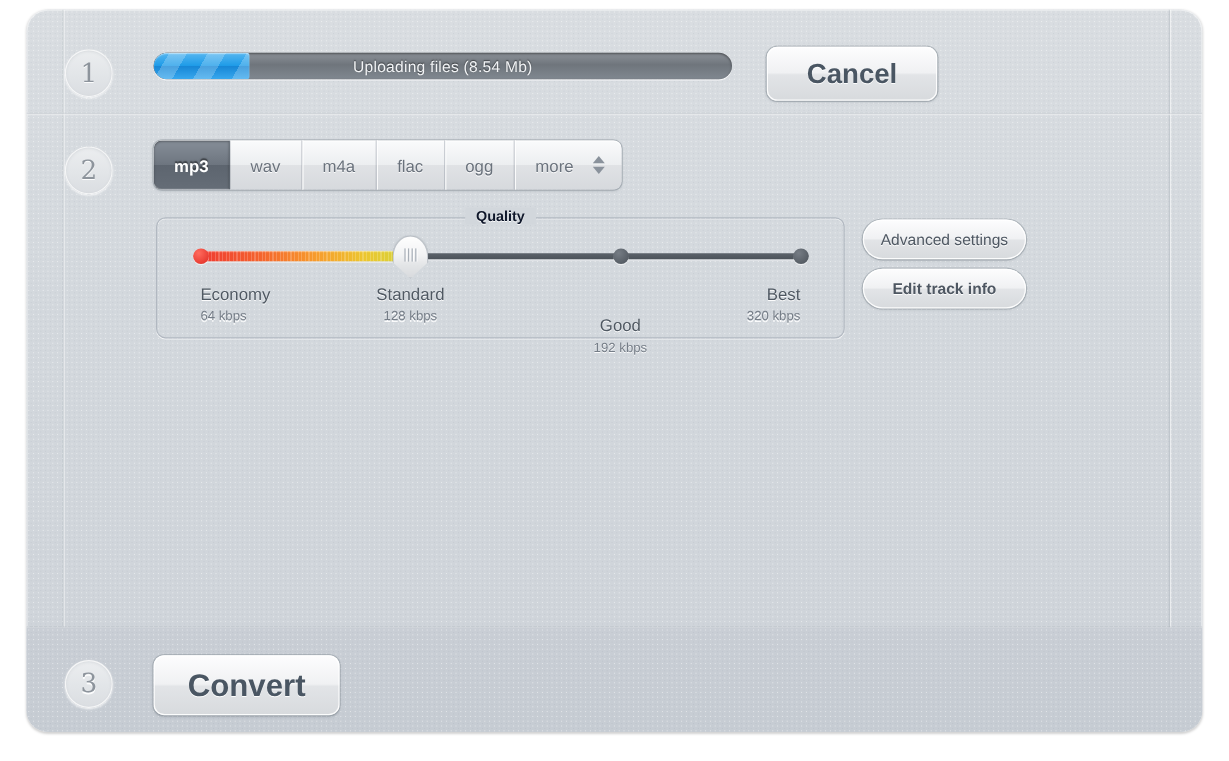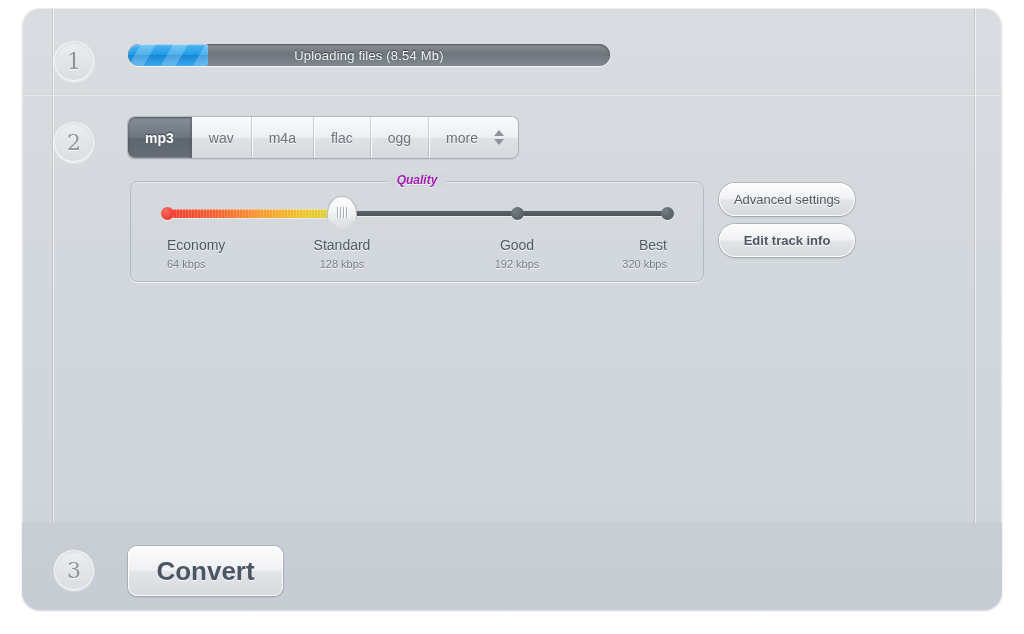--- a/index.html
+++ b/index.html
@@ -258,24 +258,23 @@
     box-shadow: 0 1px 0 rgba(255,255,255,0.7), inset 0 1px 0 rgba(255,255,255,0.5);
   }
   #quality-legend {
     position: absolute;
     left: 50%;
     top: -9px;
     transform: translateX(-50%);
     padding: 0 9px;
     font-size: 12px;
     font-weight: bold;
-    color: #a21caf;
+    color: #0f172a;
     text-shadow: 0 1px 0 rgba(255,255,255,0.9);
     background: #d2d7dc;
-    font-style: italic;
   }
 
   
   #slider {
     position: absolute;
     left: 36px;
     top: 27px;
     width: 500px;
     height: 8px;
   }
@@ -386,20 +385,23 @@
 
   <div class="step-num" id="num1">
     <span>1</span>
   </div>
 
   <div id="progress-wrap">
     <div id="progress-fill" style="width: 16.6%;"></div>
     <div id="progress-label">Uploading files (8.54 Mb)</div>
   </div>
 
+  <div class="btn" id="cancel-btn">
+    <span>Cancel</span>
+  </div>
 
   <div class="row-sep" id="sep1"></div>
 
   <div class="step-row" id="row2"></div>
 
   <div class="step-num" id="num2">
     <span>2</span>
   </div>
 
   <div id="tabs">
@@ -450,21 +452,21 @@
     </div>
 
     <div class="q-label" id="lbl0">
       <div class="q-name">Economy</div>
       <div class="q-rate">64 kbps</div>
     </div>
     <div class="q-label" id="lbl1" style="left: calc(211px);">
       <div class="q-name">Standard</div>
       <div class="q-rate">128 kbps</div>
     </div>
-    <div class="q-label" id="lbl2" style="left: calc(386px);">
+    <div class="q-label" id="lbl2" style="left: calc(386px); margin-top: 26px;">
       <div class="q-name">Good</div>
       <div class="q-rate">192 kbps</div>
     </div>
     <div class="q-label" id="lbl3">
       <div class="q-name">Best</div>
       <div class="q-rate">320 kbps</div>
     </div>
   </div>
 
   <div class="btn pill-btn" id="advanced-btn">

